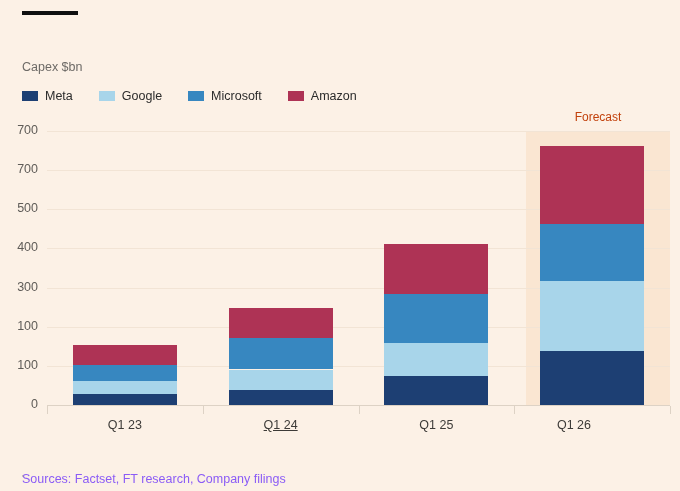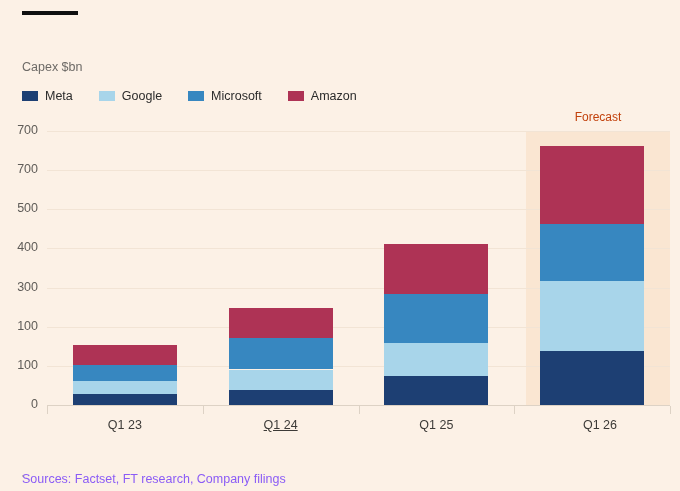--- a/index.html
+++ b/index.html
@@ -221,21 +221,21 @@
     <div id="xaxis">
         <div class="axis-line" style="left: 47px; width: 623px; top: 405px; background: rgb(221, 210, 197);"></div>
       </div>
     <div id="xticks">
         <div class="xtick" style="left: 64.875px; width: 120px; top: 418px;">Q1 23</div>
         <div class="xtick-mark" style="left: 47px; top: 406px; height: 8px; background: rgb(221, 210, 197);"></div>
         <div class="xtick" style="left: 220.625px; width: 120px; top: 418px; text-decoration: underline;">Q1 24</div>
         <div class="xtick-mark" style="left: 203px; top: 406px; height: 8px; background: rgb(221, 210, 197);"></div>
         <div class="xtick" style="left: 376.375px; width: 120px; top: 418px;">Q1 25</div>
         <div class="xtick-mark" style="left: 359px; top: 406px; height: 8px; background: rgb(221, 210, 197);"></div>
-        <div class="xtick" style="left: 540px; width: 120px; top: 418px;">Q1 26</div>
+        <div class="xtick" style="left: 514px; width: 120px; top: 418px;">Q1 26</div>
         <div class="xtick-mark" style="left: 514px; top: 406px; height: 8px; background: rgb(221, 210, 197);"></div>
         <div class="xtick-mark" style="left: 670px; top: 406px; height: 8px; background: rgb(221, 210, 197);"></div>
       </div>
   </div>
 
   <div class="sources">Sources: Factset, FT research, Company filings</div>
   <div class="footer-dot">'</div>
 
 </div>
 

